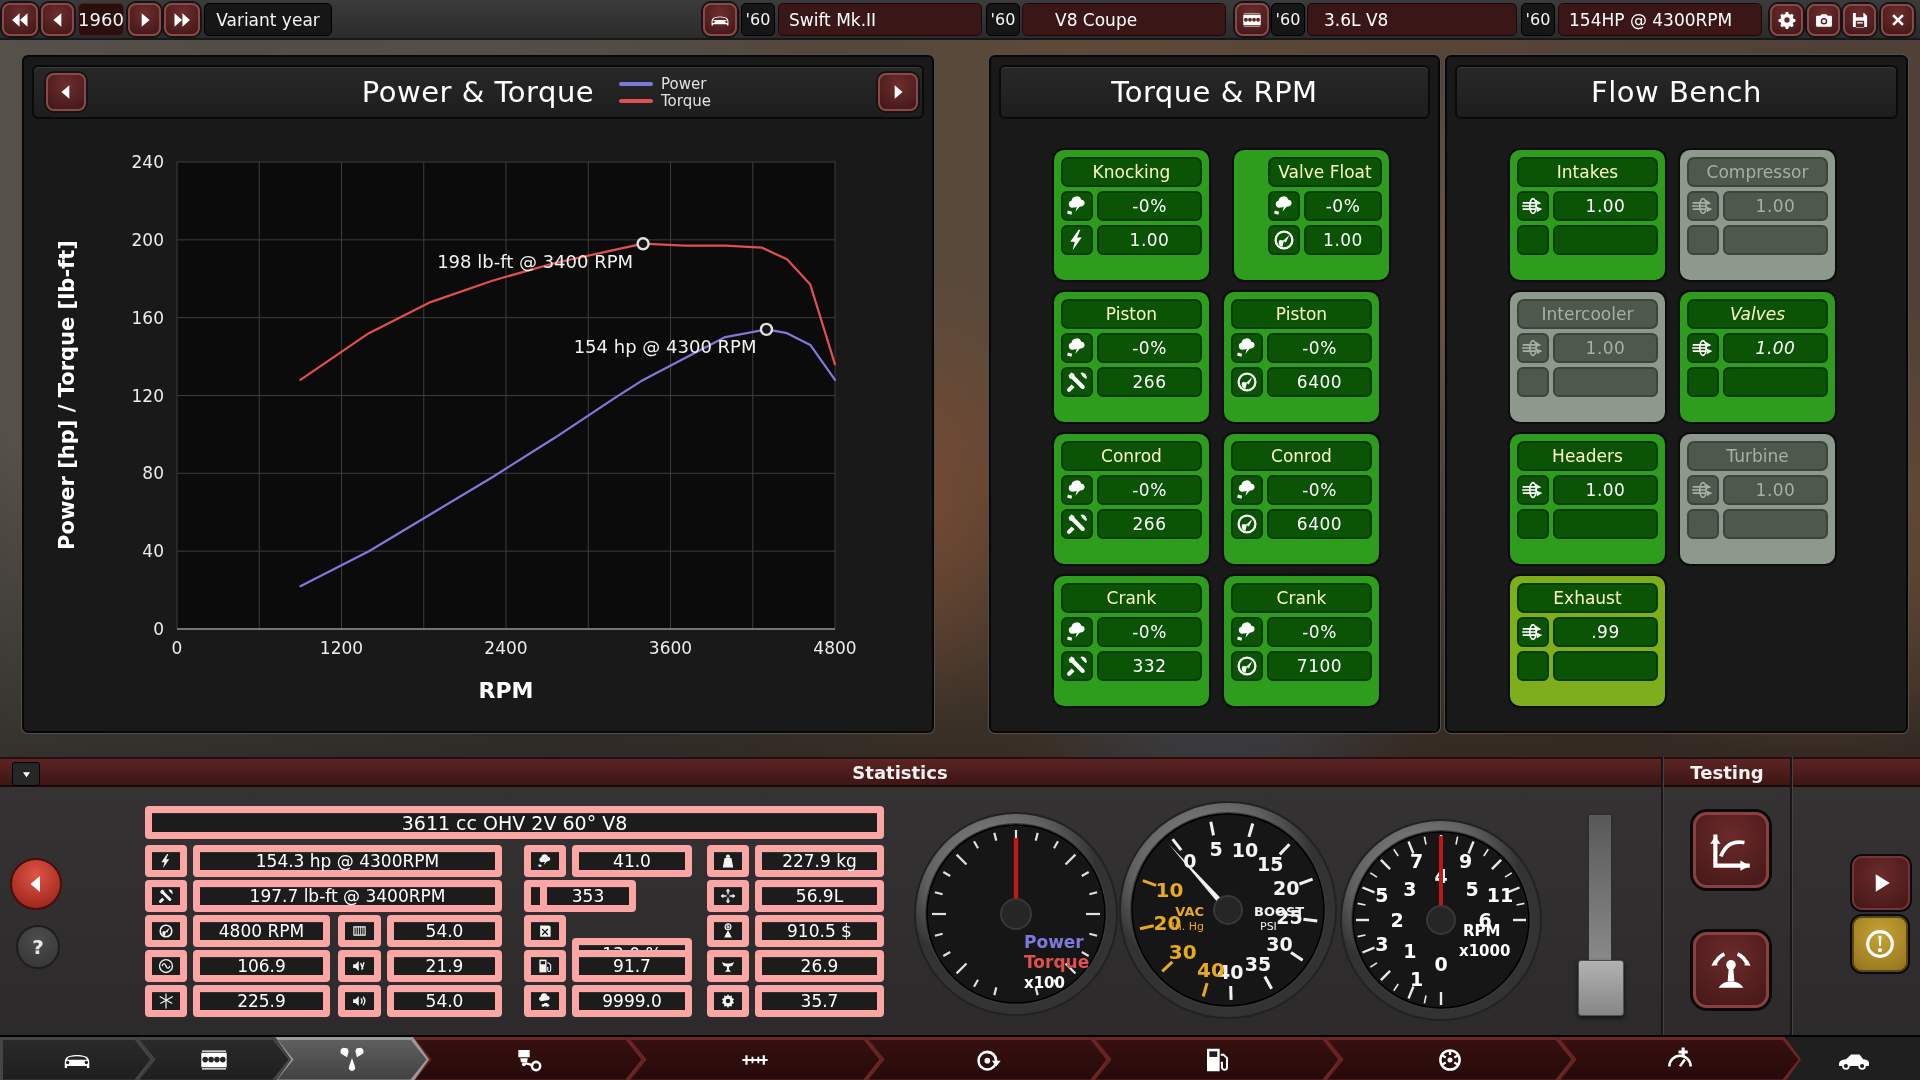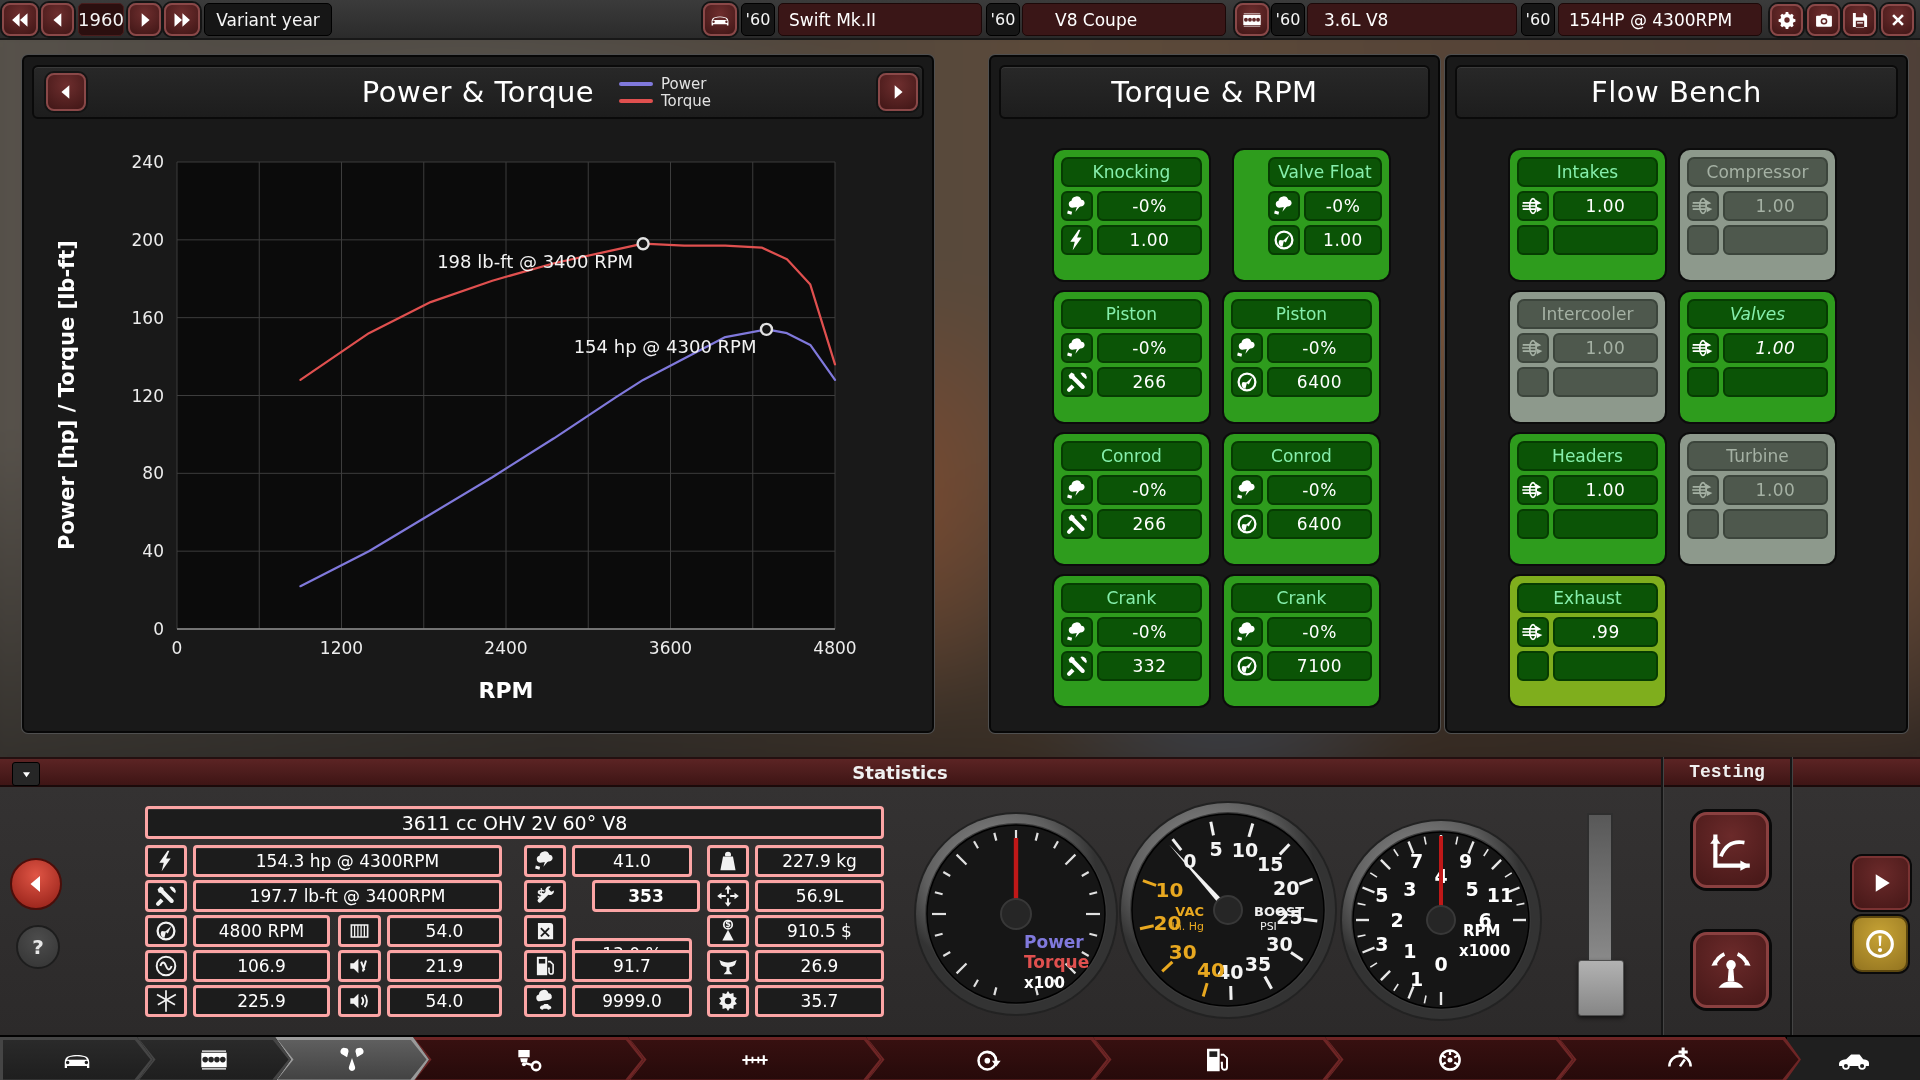--- a/index.html
+++ b/index.html
@@ -32,36 +32,36 @@
     box-shadow:0 0 0 1px #4f4f4f;box-sizing:border-box;}
   .phead{position:absolute;left:8px;right:8px;top:8px;height:54px;background:linear-gradient(#282828,#1d1d1d);
     border:2px solid #0a0a0a;border-radius:6px;box-shadow:inset 0 1px 0 #3a3a3a;box-sizing:border-box;}
   .ptitle{position:absolute;left:0;right:0;top:0;color:#fff;font-size:29px;text-align:center;line-height:50px;
     font-weight:500;letter-spacing:.5px;}
   
   .gbox{position:absolute;width:155px;height:130px;background:#2e9c1d;border-radius:10px;
     box-shadow:0 0 0 2px #0c0c0c;padding:7px;box-sizing:border-box;}
   .gbox.disabled{background:#8d998c;}
   .gbox.highlight{background:#7fae1d;text-align:right;}
-  .gtitle{height:30px;background:#0b5406;border:2px solid #063c02;border-radius:7px;color:#86efac;font-size:17px;
+  .gtitle{height:30px;background:#0b5406;border:2px solid #063c02;border-radius:7px;color:#fef9c3;font-size:17px;
     display:flex;align-items:center;justify-content:center;box-sizing:border-box;}
   .grow{display:flex;margin-top:4px;gap:4px;height:30px;}
   .gicon{width:32px;background:#0b5406;border:2px solid #063c02;border-radius:6px;display:flex;align-items:center;
     justify-content:center;box-sizing:border-box;color:#fff;}
   .gicon svg{width:21px;height:21px;}
   .gval{flex:1;background:#0b5406;border:2px solid #063c02;border-radius:6px;color:#fff;font-size:17px;
     display:flex;align-items:center;justify-content:center;box-sizing:border-box;letter-spacing:.5px;}
   .gbox.disabled .gtitle,.gbox.disabled .gicon,.gbox.disabled .gval{background:#4e584d;border-color:#3c453c;color:#a5b1a4;}
   
   #statstrip{position:absolute;left:0;top:757px;width:1920px;height:30px;
     background:linear-gradient(#5c2424,#3e1515);border-top:2px solid #241010;border-bottom:2px solid #1b0a0a;box-sizing:border-box;}
   .striptxt{position:absolute;top:0;color:#f0f0f0;font-size:18px;font-weight:bold;line-height:27px;transform:translateX(-50%);}
   #bottom{position:absolute;left:0;top:787px;width:1920px;height:248px;background:linear-gradient(#343232,#2c2a2a);}
   .vdiv{position:absolute;top:757px;height:278px;width:2px;background:#161616;box-shadow:1px 0 0 #444;}
-  .stat-cell{position:absolute;height:32px;background:#1c1c1c;border:3px solid #fca5a5;border-radius:4px;
+  .stat-cell{position:absolute;height:32px;background:#1c1c1c;border:7px solid #fca5a5;border-radius:4px;
     box-shadow:inset 0 1px 0 #303030;color:#fff;display:flex;align-items:center;justify-content:center;
     font-size:17px;box-sizing:border-box;}
   .stat-cell svg{width:23px;height:23px;color:#f2f2f2;}
   
   .circlebtn{position:absolute;border-radius:50%;display:flex;align-items:center;justify-content:center;cursor:pointer;box-sizing:border-box;}
   
   .bigbtn{position:absolute;width:76px;height:76px;border-radius:14px;background:radial-gradient(circle at 50% 30%,#6b2a2a,#451717);
     border:3px solid #8a4040;box-shadow:0 0 0 3px #0a0a0a;display:flex;align-items:center;justify-content:center;
     color:#fff;box-sizing:border-box;cursor:pointer;}
   .bigbtn svg{width:50px;height:50px;}
@@ -537,21 +537,21 @@
       </div>
     </div>
 
   <div id="statstrip">
     <div class="abs" style="left:12px;top:3px;width:26px;height:22px;background:#262626;border:1px solid #000;border-radius:3px;display:flex;align-items:center;justify-content:center;color:#fff;cursor:pointer;">
         <svg viewBox="0 0 24 24" fill="currentColor" style="width:13px;height:13px;">
           <path d="M5.5 8h13L12 17z"></path>
         </svg>
       </div>
     <div class="striptxt" style="left:900px;">Statistics</div>
-    <div class="striptxt" style="left:1727px;font-family:Liberation Mono, monospace;">Testing</div>
+    <div class="striptxt" style="left:1727px;">Testing</div>
   </div>
   <div id="bottom"></div>
   <div class="vdiv" style="left:1661px;"></div>
   <div class="vdiv" style="left:1790px;"></div>
 
   <div class="circlebtn" style="left:10px;top:858px;width:52px;height:52px;background:radial-gradient(circle at 50% 32%,#e05545,#8f1d15);border:2px solid #4a0e0a;color:#fff;">
       <svg viewBox="0 0 24 24" fill="currentColor" style="width:24px;height:24px;">
         <path d="M16 4v16l-9.5-8z"></path>
       </svg>
     </div>
@@ -626,21 +626,21 @@
           <path d="M3.6 16.2l3.9 1.1-.7 2.7-3.9-1.1z"></path>
         </svg>
       </div>
       <div class="stat-cell" style="left: 572px; top: 845px; width: 120px;">41.0</div>
       <div class="stat-cell" style="left: 524px; top: 880px; width: 42px;">
         <svg viewBox="0 0 24 24" fill="currentColor" style="width:100%;height:100%;">
           <text x="8.5" y="13.5" font-size="12" text-anchor="middle" fill="currentColor" font-weight="bold">$</text>
           <path d="M20.4 7a4.1 4.1 0 0 1-5.3 3.9l-6.7 6.6a1.9 1.9 0 0 1-2.7-2.7l6.7-6.6a4.1 4.1 0 0 1 5.1-5l-2.3 2.4 2.5 2.5z"></path>
         </svg>
       </div>
-      <div class="stat-cell" style="left: 592px; top: 880px; width: 108px; font-weight: bold;">353</div>
+      <div class="stat-cell" style="left: 540px; top: 880px; width: 96px;">353</div>
       <div class="stat-cell" style="left: 524px; top: 915px; width: 42px;">
         <svg viewBox="0 0 24 24" fill="currentColor" style="width:100%;height:100%;">
           <path d="M5.5 4.5h11.2a2.8 2.8 0 0 1 2.8 2.8v12.2h-14V8z"></path>
           <path d="M8.2 9.3l7.6 7.6M15.8 9.3l-7.6 7.6" stroke="#1b1b1b" stroke-width="1.7" fill="none"></path>
         </svg>
       </div>
       <div class="stat-cell" style="left: 572px; top: 915px; width: 120px; margin-top: 23px;">13.0 %</div>
       <div class="stat-cell" style="left: 524px; top: 950px; width: 42px;">
         <svg viewBox="0 0 24 24" fill="currentColor" style="width:100%;height:100%;">
           <path d="M4.5 3.5h9.5v17H4.5z"></path>

